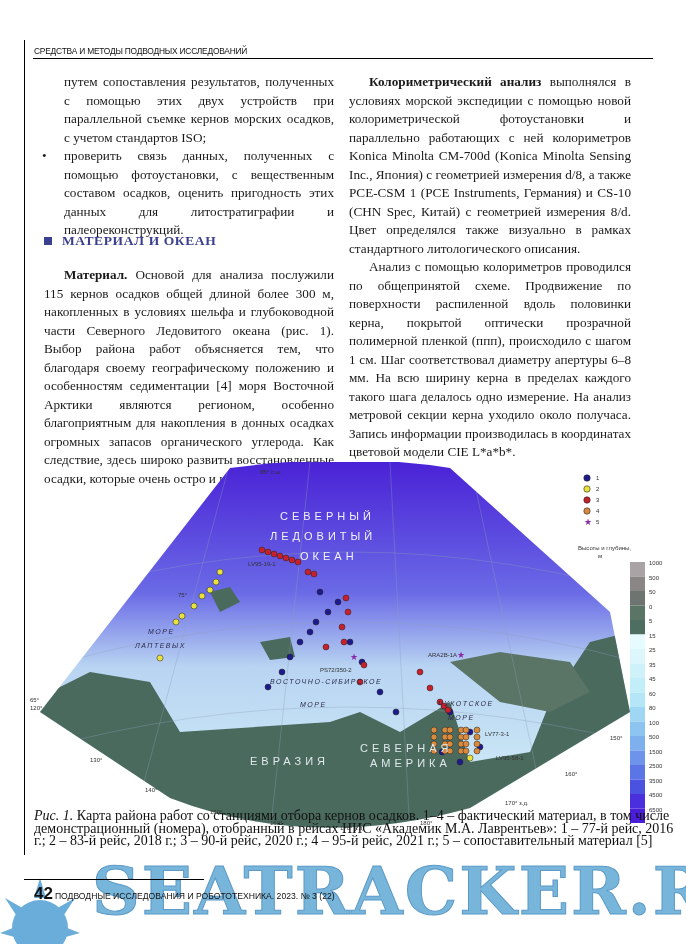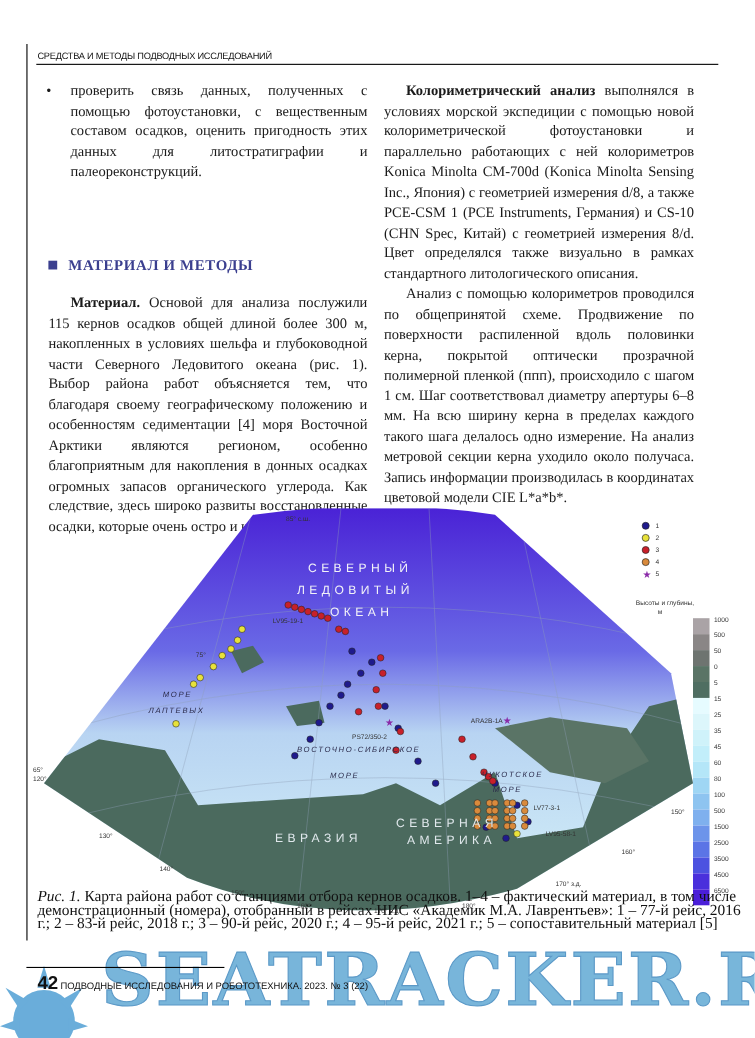--- a/index.html
+++ b/index.html
@@ -31,29 +31,32 @@
 </head>
 <body>
 
 <div class="vline"></div>
 <div class="running-head">СРЕДСТВА И МЕТОДЫ ПОДВОДНЫХ ИССЛЕДОВАНИЙ</div>
 <div class="head-rule"></div>
 
 <div class="col col-left">
   <ul class="bullet-list">
     <li>
+        <p>путем сопоставления результатов, полученных с помощью этих двух устройств при параллельной съемке кернов морских осадков, с учетом стандартов ISO;</p>
+      </li>
+    <li>
         <span class="dot">•</span>
         <p>проверить связь данных, полученных с помощью фотоустановки, с вещественным составом осадков, оценить пригодность этих данных для литостратиграфии и палеореконструкций.</p>
       </li>
   </ul>
 </div>
 
 <div class="section-head">
   <span class="sq"></span>
-  <span>МАТЕРИАЛ И МЕТОДЫ</span>
+  <span>МАТЕРИАЛ И ОКЕАН</span>
 </div>
 
 <div class="col col-left2">
   <p class="ind"><b>Материал.</b><span> Основой для анализа послужили 115 кернов осадков общей длиной более 300 м, накопленных в условиях шельфа и глубоководной части Северного Ледовитого океана (рис. 1). Выбор района работ объясняется тем, что благодаря своему географическому положению и особенностям седиментации [4] моря Восточной Арктики являются регионом, особенно благоприятным для накопления в донных осадках огромных запасов органического углерода. Как следствие, здесь широко развиты восстановленные осадки, которые очень остро и кардинально</span></p>
 </div>
 
 <div class="col col-right">
   <p class="ind"><b>Колориметрический анализ</b><span> выполнялся в условиях морской экспедиции с помощью новой колориметрической фотоустановки и параллельно работающих с ней колориметров Konica Minolta CM-700d (Konica Minolta Sensing Inc., Япония) с геометрией измерения d/8, а также PCE-CSM 1 (PCE Instruments, Германия) и CS-10 (CHN Spec, Китай) с геометрией измерения 8/d. Цвет определялся также визуально в рамках стандартного литологического описания.</span></p>
   <p class="ind">Анализ с помощью колориметров проводился по общепринятой схеме. Продвижение по поверхности распиленной вдоль половинки керна, покрытой оптически прозрачной полимерной пленкой (ппп), происходило с шагом 1 см. Шаг соответствовал диаметру апертуры 6–8 мм. На всю ширину керна в пределах каждого такого шага делалось одно измерение. На анализ метровой секции керна уходило около получаса. Запись информации производилась в координатах цветовой модели CIE L*a*b*.</p>
 </div>

